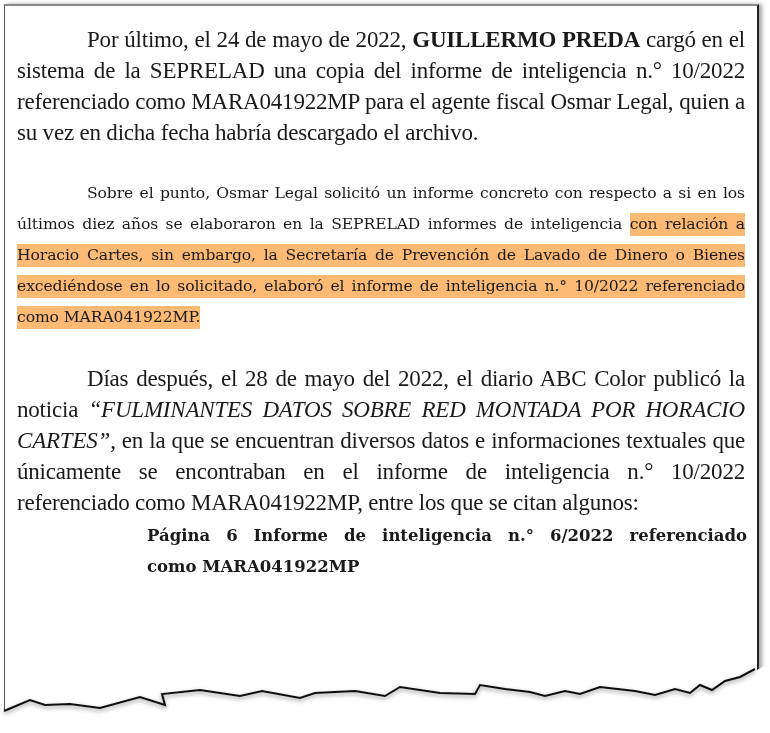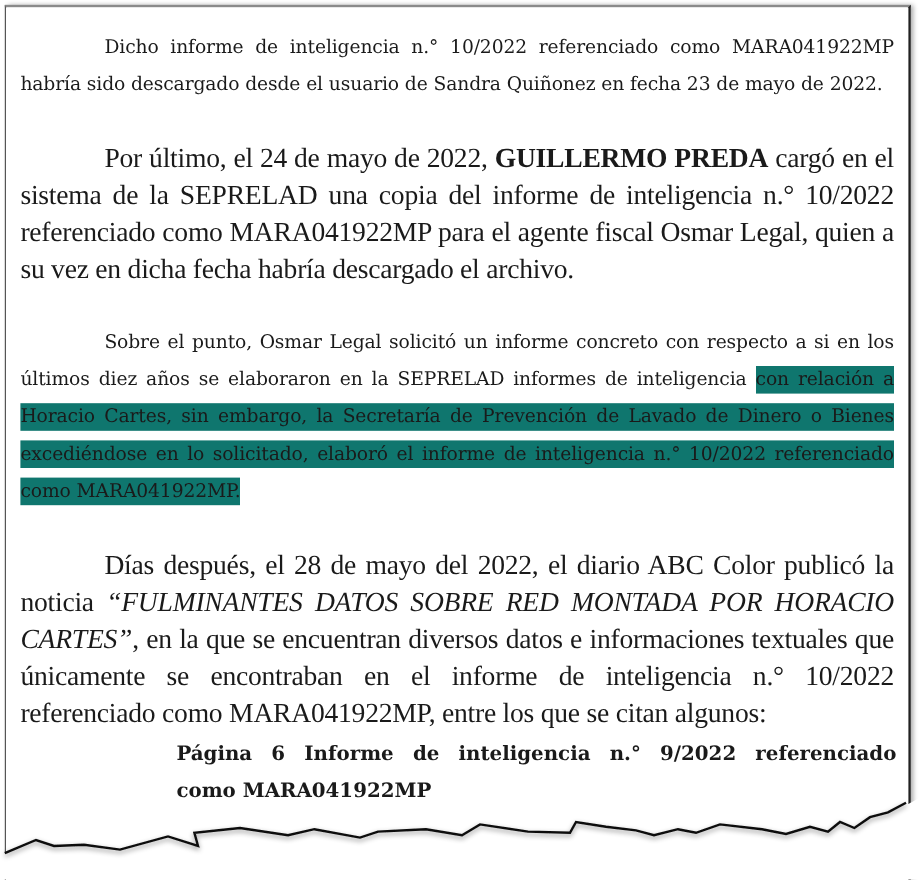--- a/index.html
+++ b/index.html
@@ -47,21 +47,21 @@
     margin: 0 0 30px 0;
     letter-spacing: -0.1px;
   }
   .para .indent {
     display: inline-block;
     width: 70px;
   }
   .bold { font-weight: bold; }
   .ital { font-style: italic; }
   .hl {
-    background: #0f766e;
+    background: #fdba74;
     padding: 2px 0 3px 0;
     box-decoration-break: clone;
     -webkit-box-decoration-break: clone;
   }
   .para.condensed {
     font-family: "Liberation Serif", "DejaVu Serif", serif;
     font-size: 23px;
     letter-spacing: -0.2px;
   }
   .quote-title {
@@ -78,38 +78,35 @@
     text-align: justify;
     text-align-last: justify;
   }
 </style>
 </head>
 <body>
 
 <div class="paper">
   <div class="content">
 
-    <p class="para">
-      <span class="indent"></span><span>Dicho informe de inteligencia n.° 10/2022 referenciado como MARA041922MP habría sido descargado desde el usuario de Sandra Quiñonez en fecha 23 de mayo de 2022.</span>
-    </p>
 
     <p class="para condensed">
       <span class="indent"></span><span>Por último, el 24 de mayo de 2022, </span><span class="bold">GUILLERMO PREDA</span><span> cargó en el sistema de la SEPRELAD una copia del informe de inteligencia n.° 10/2022 referenciado como MARA041922MP para el agente fiscal Osmar Legal, quien a su vez en dicha fecha habría descargado el archivo.</span>
     </p>
 
     <p class="para">
       <span class="indent"></span><span>Sobre el punto, Osmar Legal solicitó un informe concreto con respecto a si en los últimos diez años se elaboraron en la SEPRELAD informes de inteligencia </span><span class="hl">con relación a Horacio Cartes, sin embargo, la Secretaría de Prevención de Lavado de Dinero o Bienes excediéndose en lo solicitado, elaboró el informe de inteligencia n.° 10/2022 referenciado como MARA041922MP.</span>
     </p>
 
     <p class="para condensed" style="margin-bottom:8px;">
       <span class="indent"></span><span>Días después, el 28 de mayo del 2022, el diario ABC Color publicó la noticia </span><span class="ital">“FULMINANTES DATOS SOBRE RED MONTADA POR HORACIO CARTES”</span><span>, en la que se encuentran diversos datos e informaciones textuales que únicamente se encontraban en el informe de inteligencia n.° 10/2022 referenciado como MARA041922MP, entre los que se citan algunos:</span>
     </p>
 
     <div class="quote-title">
-      <span class="l1">Página 6 Informe de inteligencia n.° 9/2022 referenciado</span>
+      <span class="l1">Página 6 Informe de inteligencia n.° 6/2022 referenciado</span>
       <span>como MARA041922MP</span>
     </div>
 
   </div>
 </div>
 
 <svg class="torn-edge" viewBox="0 0 770 70" preserveAspectRatio="none">
   <defs>
     <filter id="tshadow" x="-5%" y="-50%" width="110%" height="200%">
       <feDropShadow dx="0" dy="2" stdDeviation="2" flood-color="#000" flood-opacity="0.45"></feDropShadow>

